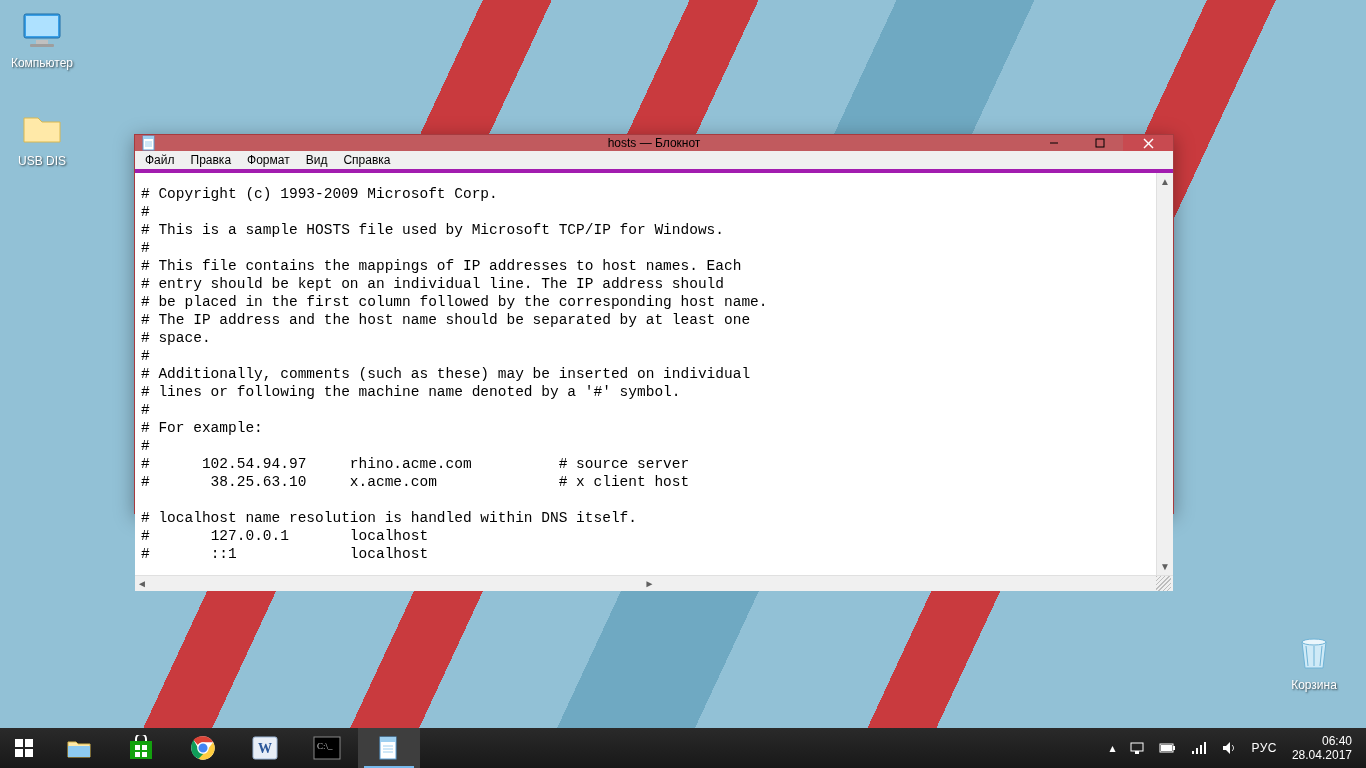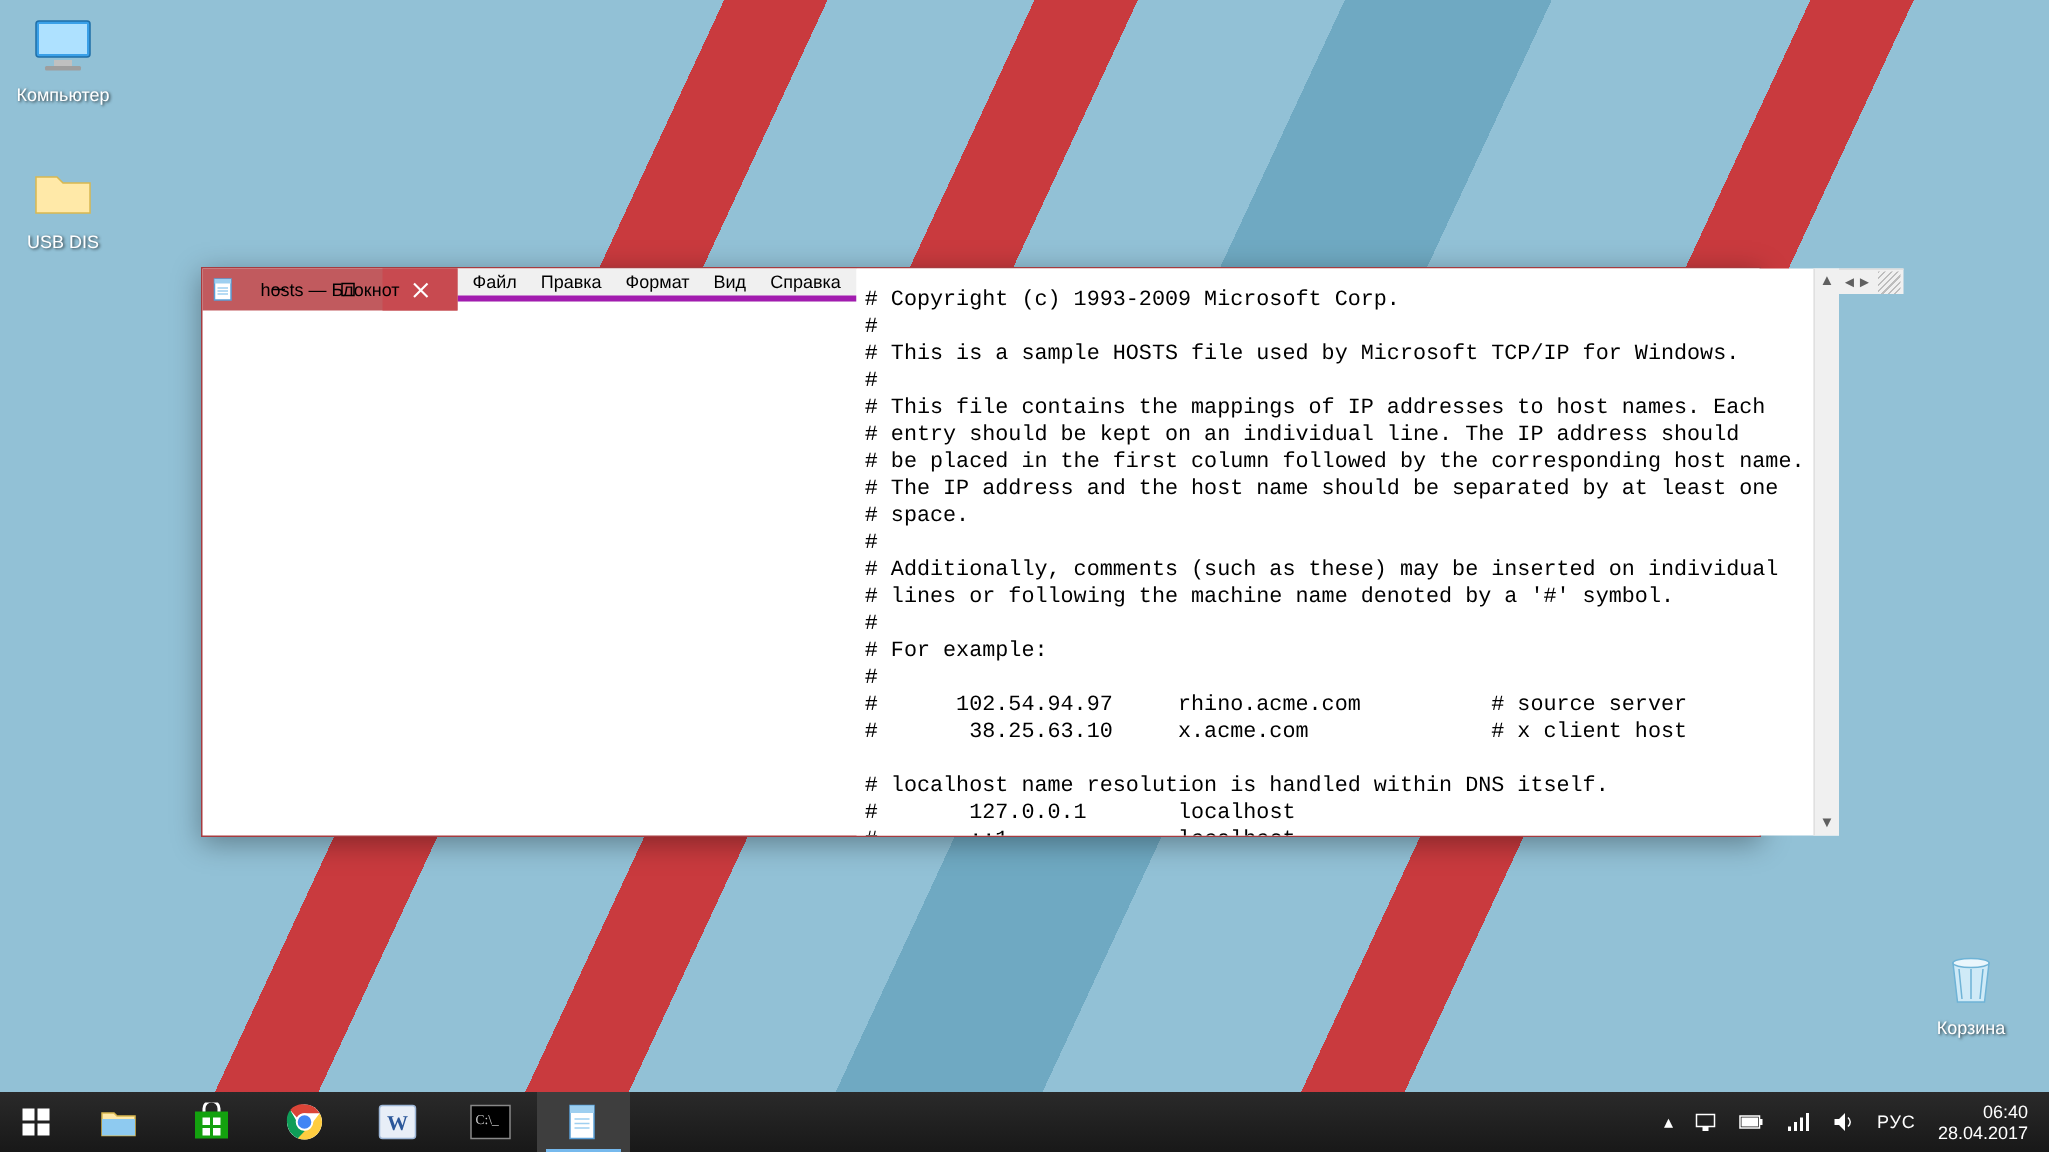--- a/index.html
+++ b/index.html
@@ -33,21 +33,21 @@
   .recycle { position: absolute; right: 16px; bottom: 60px; }
 
   
   .notepad {
     position: absolute;
     left: 134px; top: 134px;
     width: 1040px; height: 380px;
     background: #fff;
     border: 1px solid #a63b3f;
     box-shadow: 0 4px 18px rgba(0,0,0,0.35);
-    display: flex; flex-direction: row; margin-top: 44px;
+    display: flex; flex-direction: column;
   }
   .titlebar {
     height: 28px; background: #c15a5e;
     display: flex; align-items: center;
     color: #000; font-size: 12px;
     position: relative;
   }
   .titlebar .app-icon { width: 28px; display:flex; align-items:center; justify-content:center; }
   .titlebar .title { position:absolute; left:0; right:0; text-align:center; pointer-events:none; }
   .win-controls { margin-left: auto; display: flex; height: 100%; }

